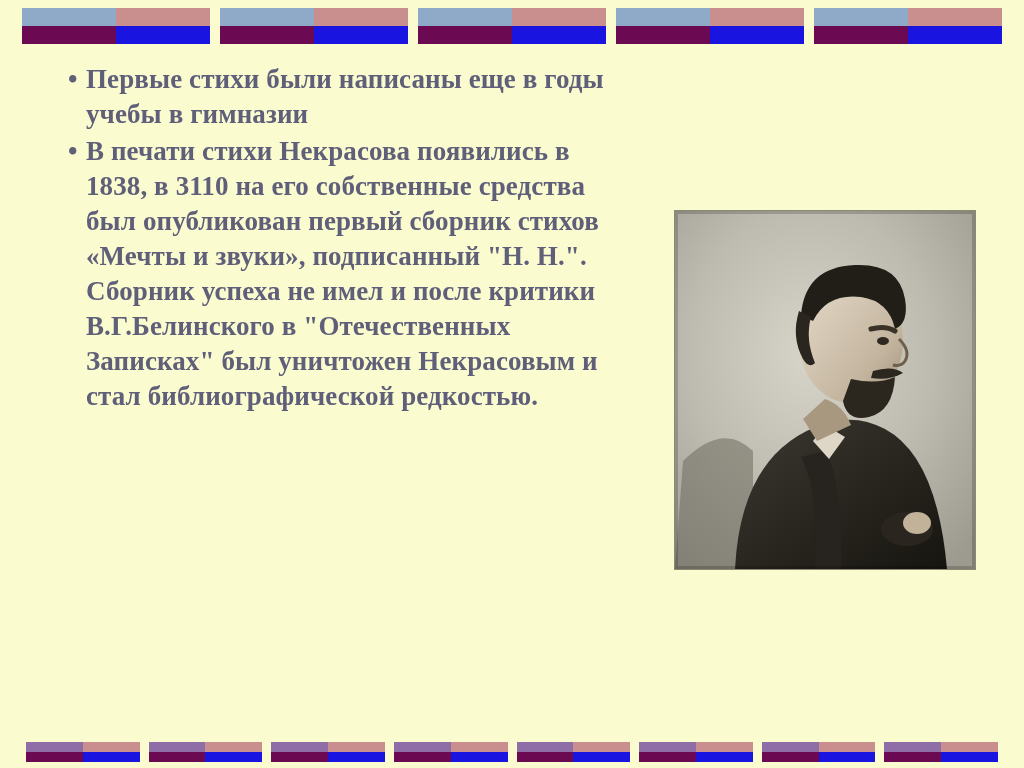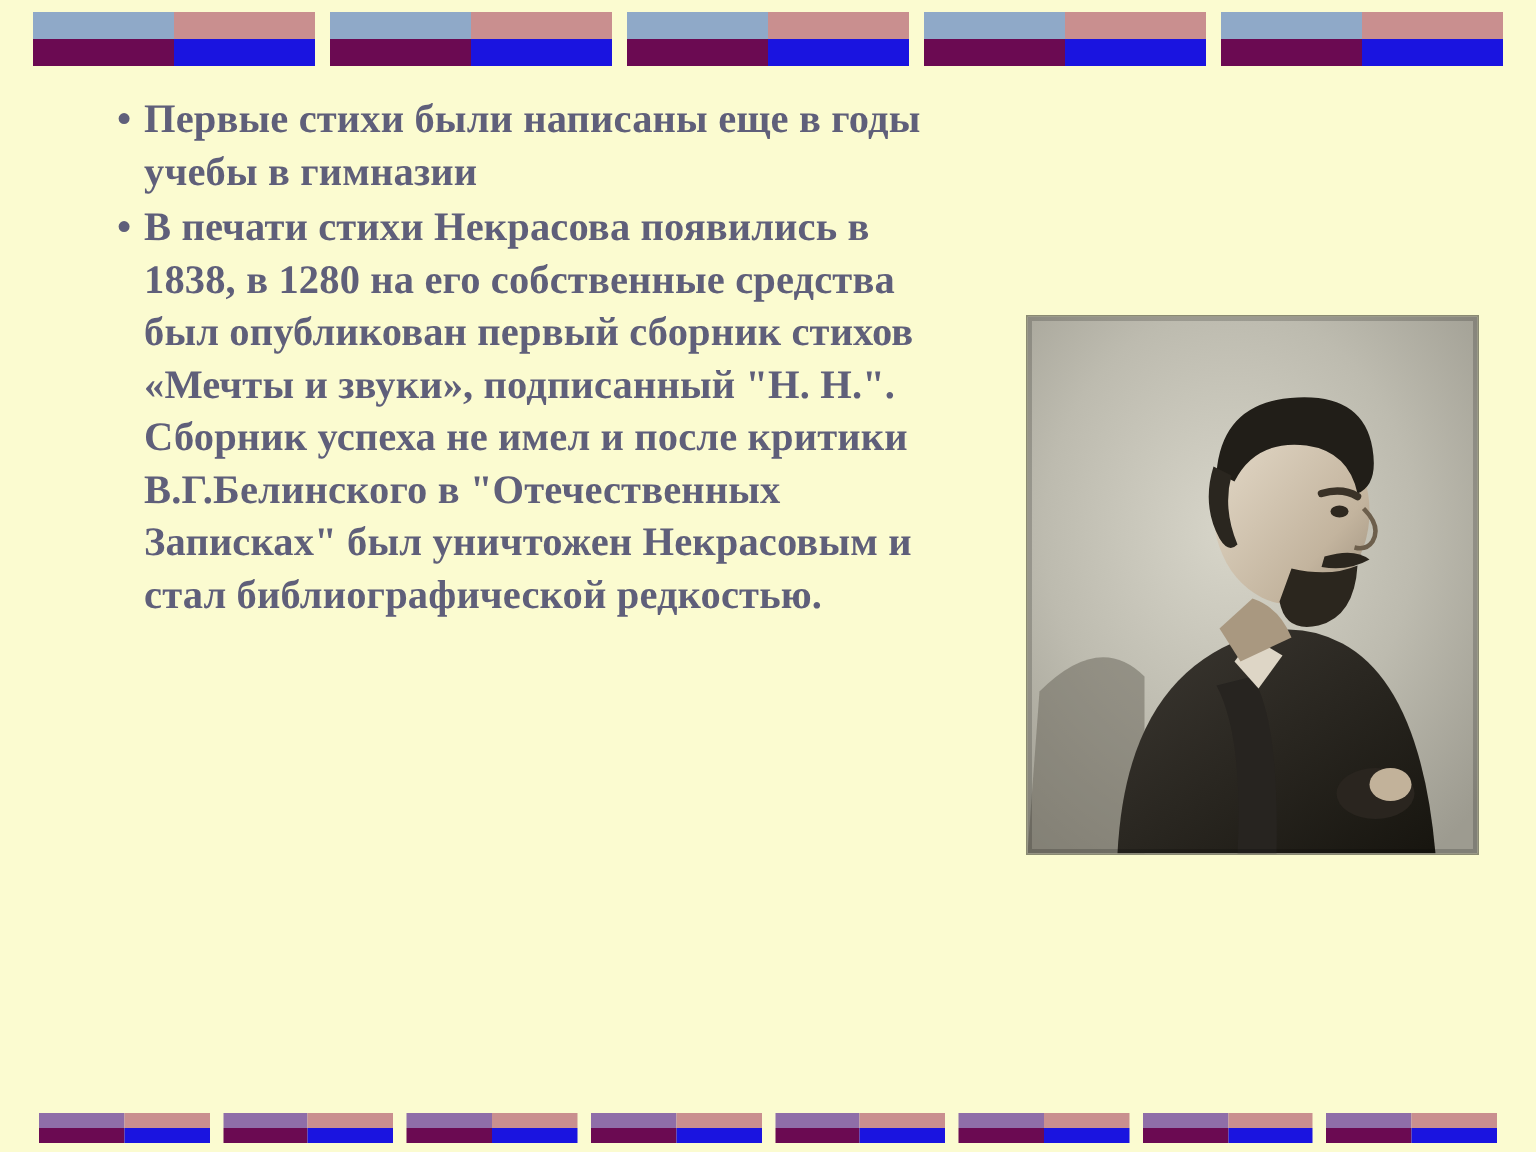--- a/index.html
+++ b/index.html
@@ -62,21 +62,21 @@
   }
   .bb-cell {
     flex: 1 1 0;
     height: 100%;
   }
 
   
   #content-area {
     position: absolute;
     top: 56px;
-    left: 12px;
+    left: 2px;
     width: 948px;
     height: 680px;
   }
 
   #bullet-list {
     position: absolute;
     left: 62px;
     top: 6px;
     width: 560px;
     margin: 0;
@@ -173,21 +173,21 @@
         <div class="band-cell" style="background:#6b0a52"></div>
         <div class="band-cell" style="background:#1a14e0"></div>
       </div>
   </div>
 </div>
 
 <div id="content-area">
 
   <ul id="bullet-list">
     <li>Первые стихи были написаны еще в годы учебы в гимназии</li>
-    <li>В печати стихи Некрасова появились в 1838, в 1280 на его собственные средства был опубликован первый сборник стихов «Мечты и звуки», подписанный "Н. Н.". Сборник успеха не имел и после критики В.Г.Белинского в "Отечественных Записках" был уничтожен Некрасовым и стал библиографической редкостью.</li>
+    <li>В печати стихи Некрасова появились в 1838, в 3110 на его собственные средства был опубликован первый сборник стихов «Мечты и звуки», подписанный "Н. Н.". Сборник успеха не имел и после критики В.Г.Белинского в "Отечественных Записках" был уничтожен Некрасовым и стал библиографической редкостью.</li>
   </ul>
 
   <div id="portrait-figure">
     <svg id="portrait-canvas" viewBox="0 0 300 358" preserveAspectRatio="none">
       <defs>
         <radialGradient id="bgGrad" cx="45%" cy="40%" r="75%">
           <stop offset="0%" stop-color="#d7d5c9"></stop>
           <stop offset="55%" stop-color="#bdbbaf"></stop>
           <stop offset="100%" stop-color="#9d9b90"></stop>
         </radialGradient>

